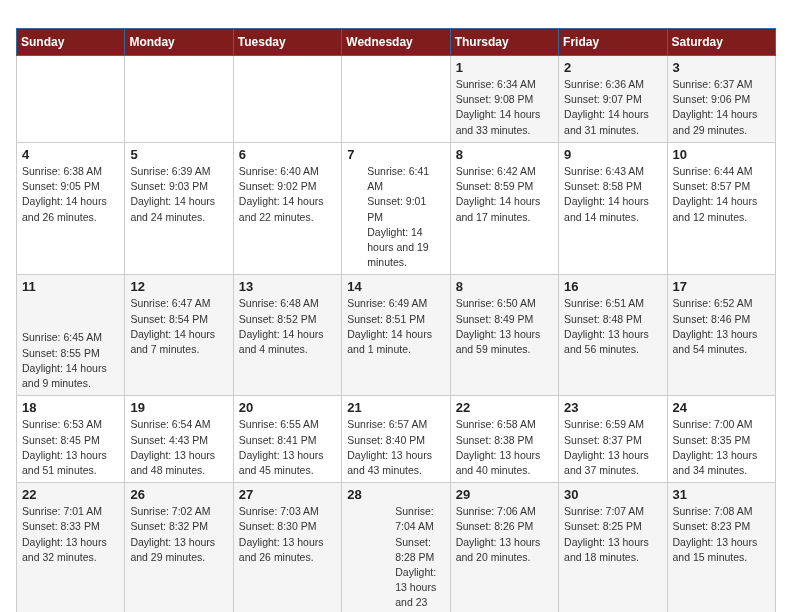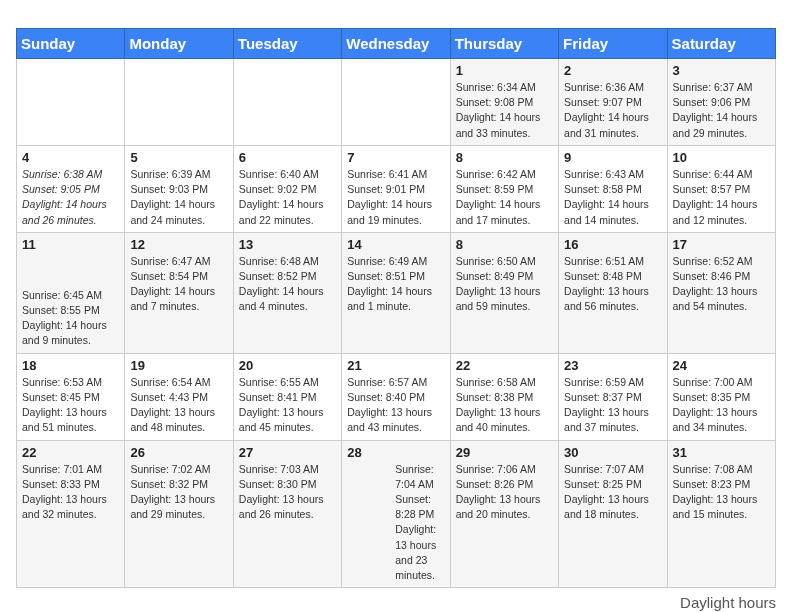--- a/index.html
+++ b/index.html
@@ -33,25 +33,25 @@
     .subtitle {
       font-size: 15px;
       color: #555;
     }
     table {
       width: 100%;
       border-collapse: collapse;
       font-size: 11px;
     }
     thead tr th {
-      background-color: #3b82f6;
+      background-color: #7f1d1d;
       color: #fff;
       padding: 6px 4px;
       text-align: left;
-      font-size: 15px;
+      font-size: 12px;
       font-weight: bold;
       border: 1px solid #2d6aa0;
     }
     tbody tr td {
       border: 1px solid #ccc;
       padding: 4px 5px;
       vertical-align: top;
       width: calc(100% / 7);
       min-height: 70px;
       background: #fff;
@@ -122,39 +122,39 @@
         <td>
           <span class="day-number">3</span>
           <div class="day-info" style="white-space: pre-line;">Sunrise: 6:37 AM
 Sunset: 9:06 PM
 Daylight: 14 hours and 29 minutes.</div>
         </td>
       </tr>
       <tr>
         <td>
           <span class="day-number">4</span>
-          <div class="day-info" style="white-space: pre-line; font-style: italic;">Sunrise: 6:38 AM
+          <div class="day-info" style="white-space: pre-line;">Sunrise: 6:38 AM
 Sunset: 9:05 PM
 Daylight: 14 hours and 26 minutes.</div>
         </td>
         <td>
           <span class="day-number">5</span>
           <div class="day-info" style="white-space: pre-line;">Sunrise: 6:39 AM
 Sunset: 9:03 PM
 Daylight: 14 hours and 24 minutes.</div>
         </td>
         <td>
           <span class="day-number">6</span>
           <div class="day-info" style="white-space: pre-line;">Sunrise: 6:40 AM
 Sunset: 9:02 PM
 Daylight: 14 hours and 22 minutes.</div>
         </td>
         <td>
           <span class="day-number">7</span>
-          <div class="day-info" style="white-space: pre-line;">Sunrise: 6:41 AM
+          <div class="day-info" style="white-space: pre-line; margin-left: 20px;">Sunrise: 6:41 AM
 Sunset: 9:01 PM
 Daylight: 14 hours and 19 minutes.</div>
         </td>
         <td>
           <span class="day-number">8</span>
           <div class="day-info" style="white-space: pre-line;">Sunrise: 6:42 AM
 Sunset: 8:59 PM
 Daylight: 14 hours and 17 minutes.</div>
         </td>
         <td>

